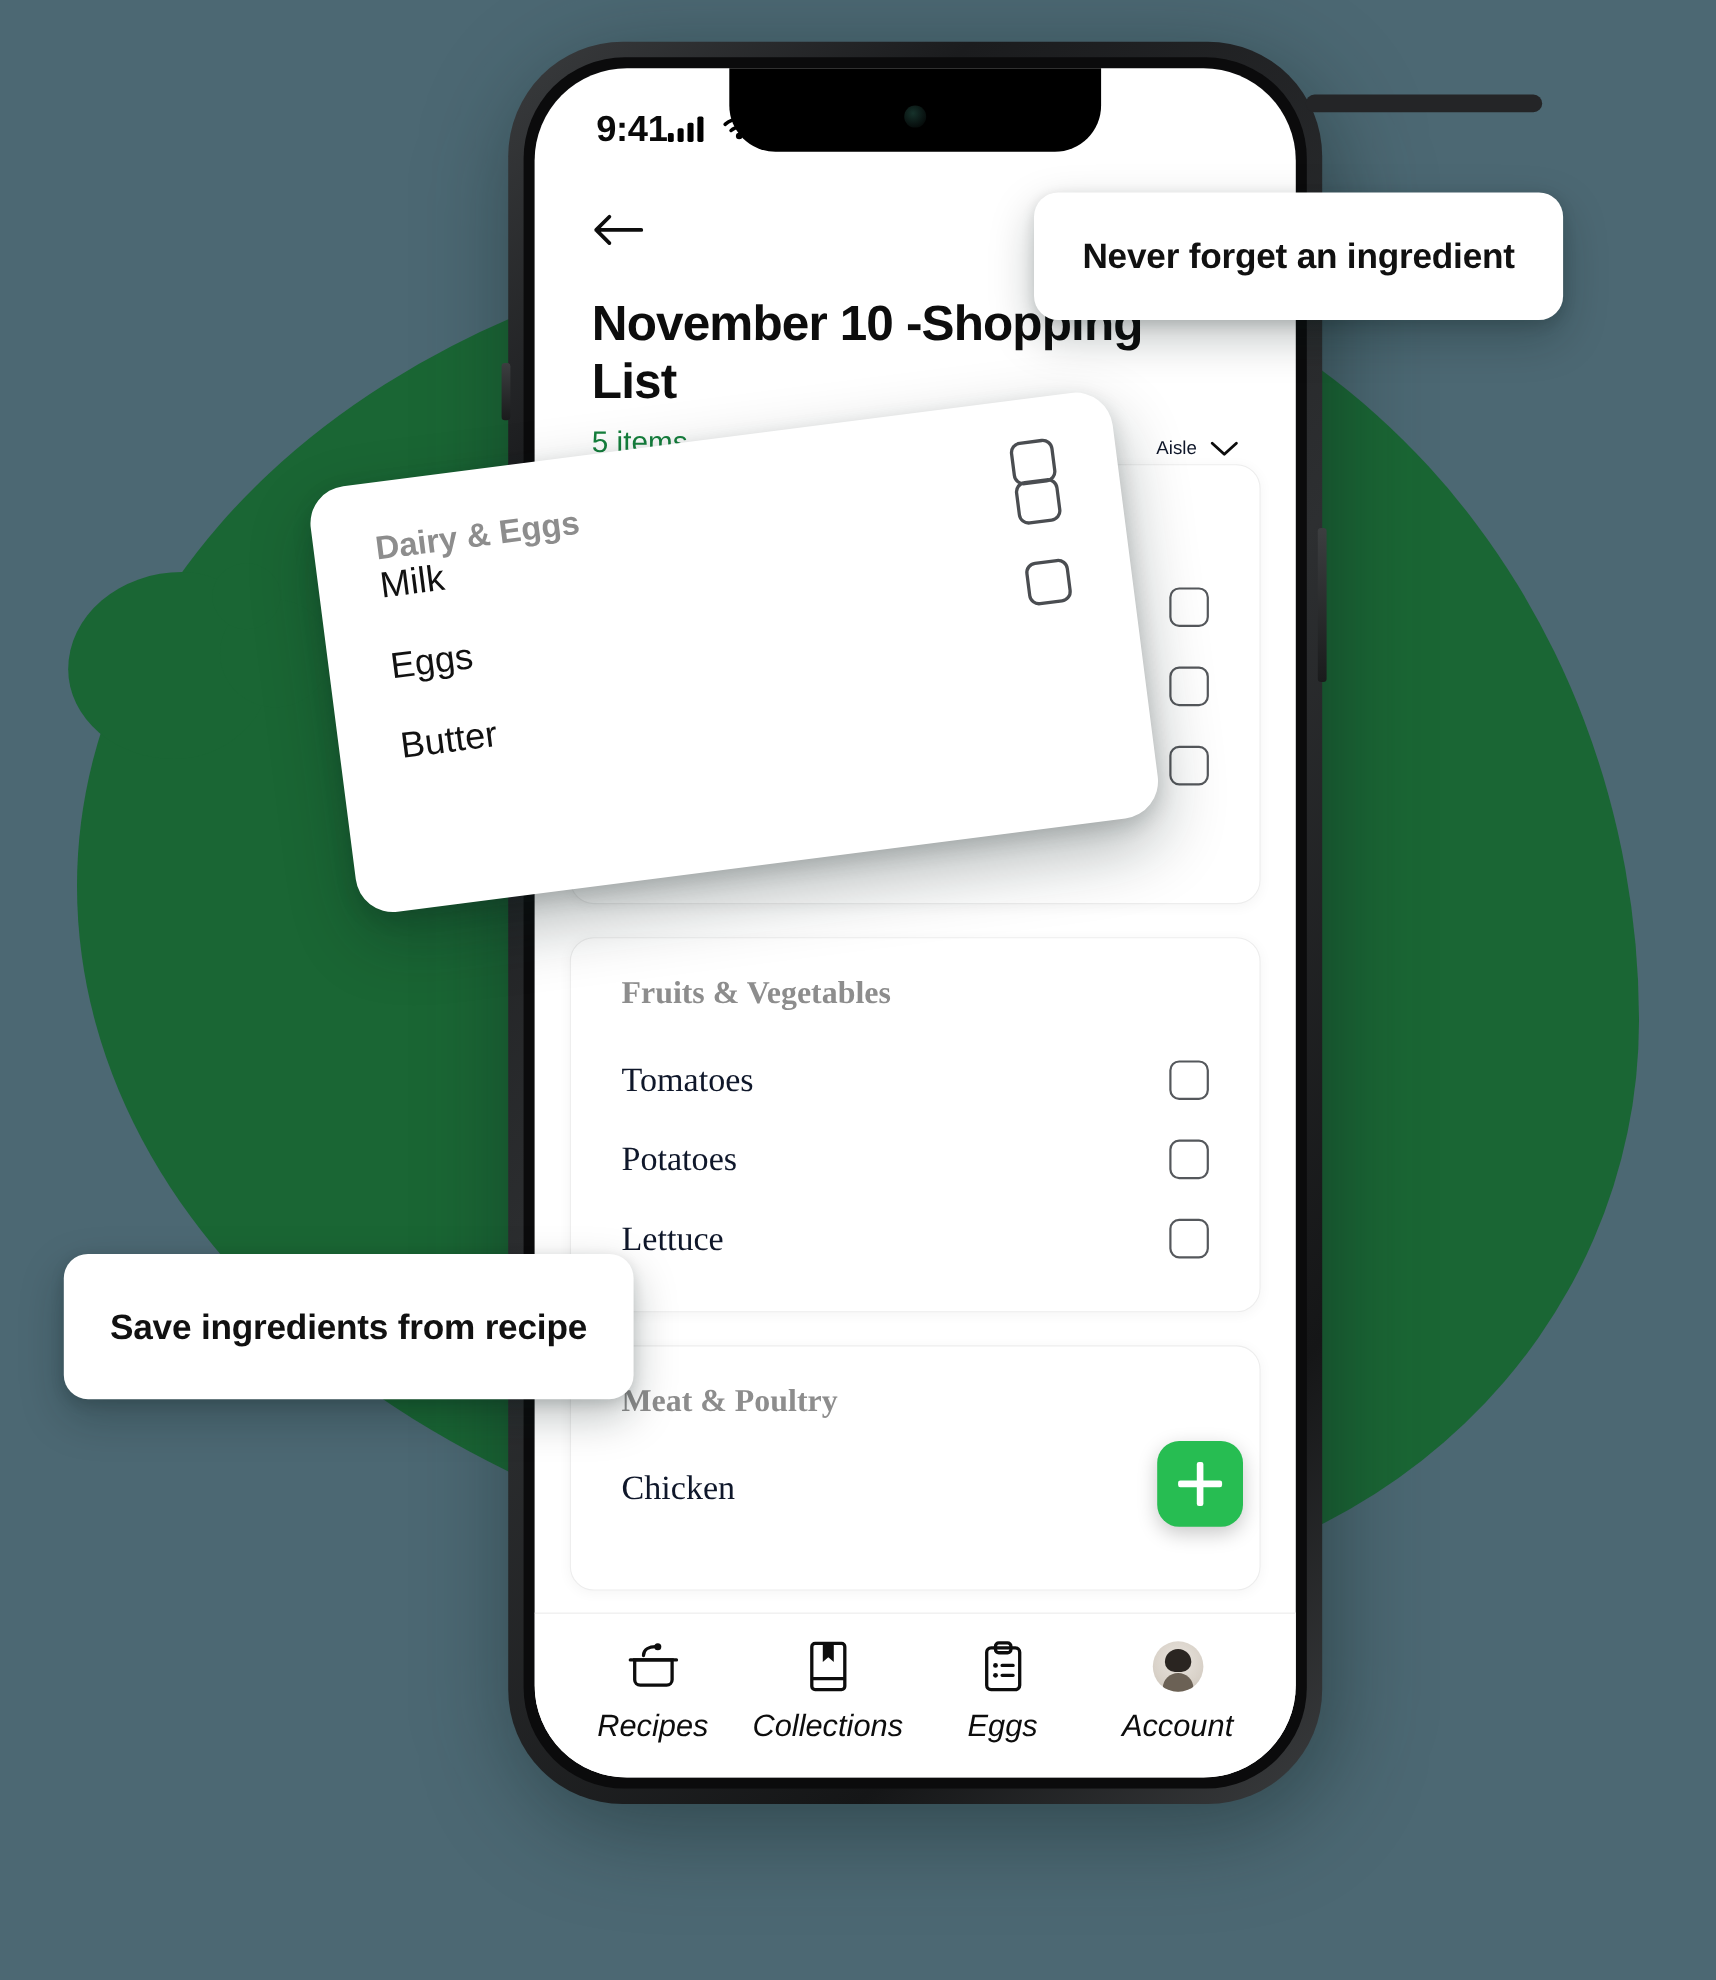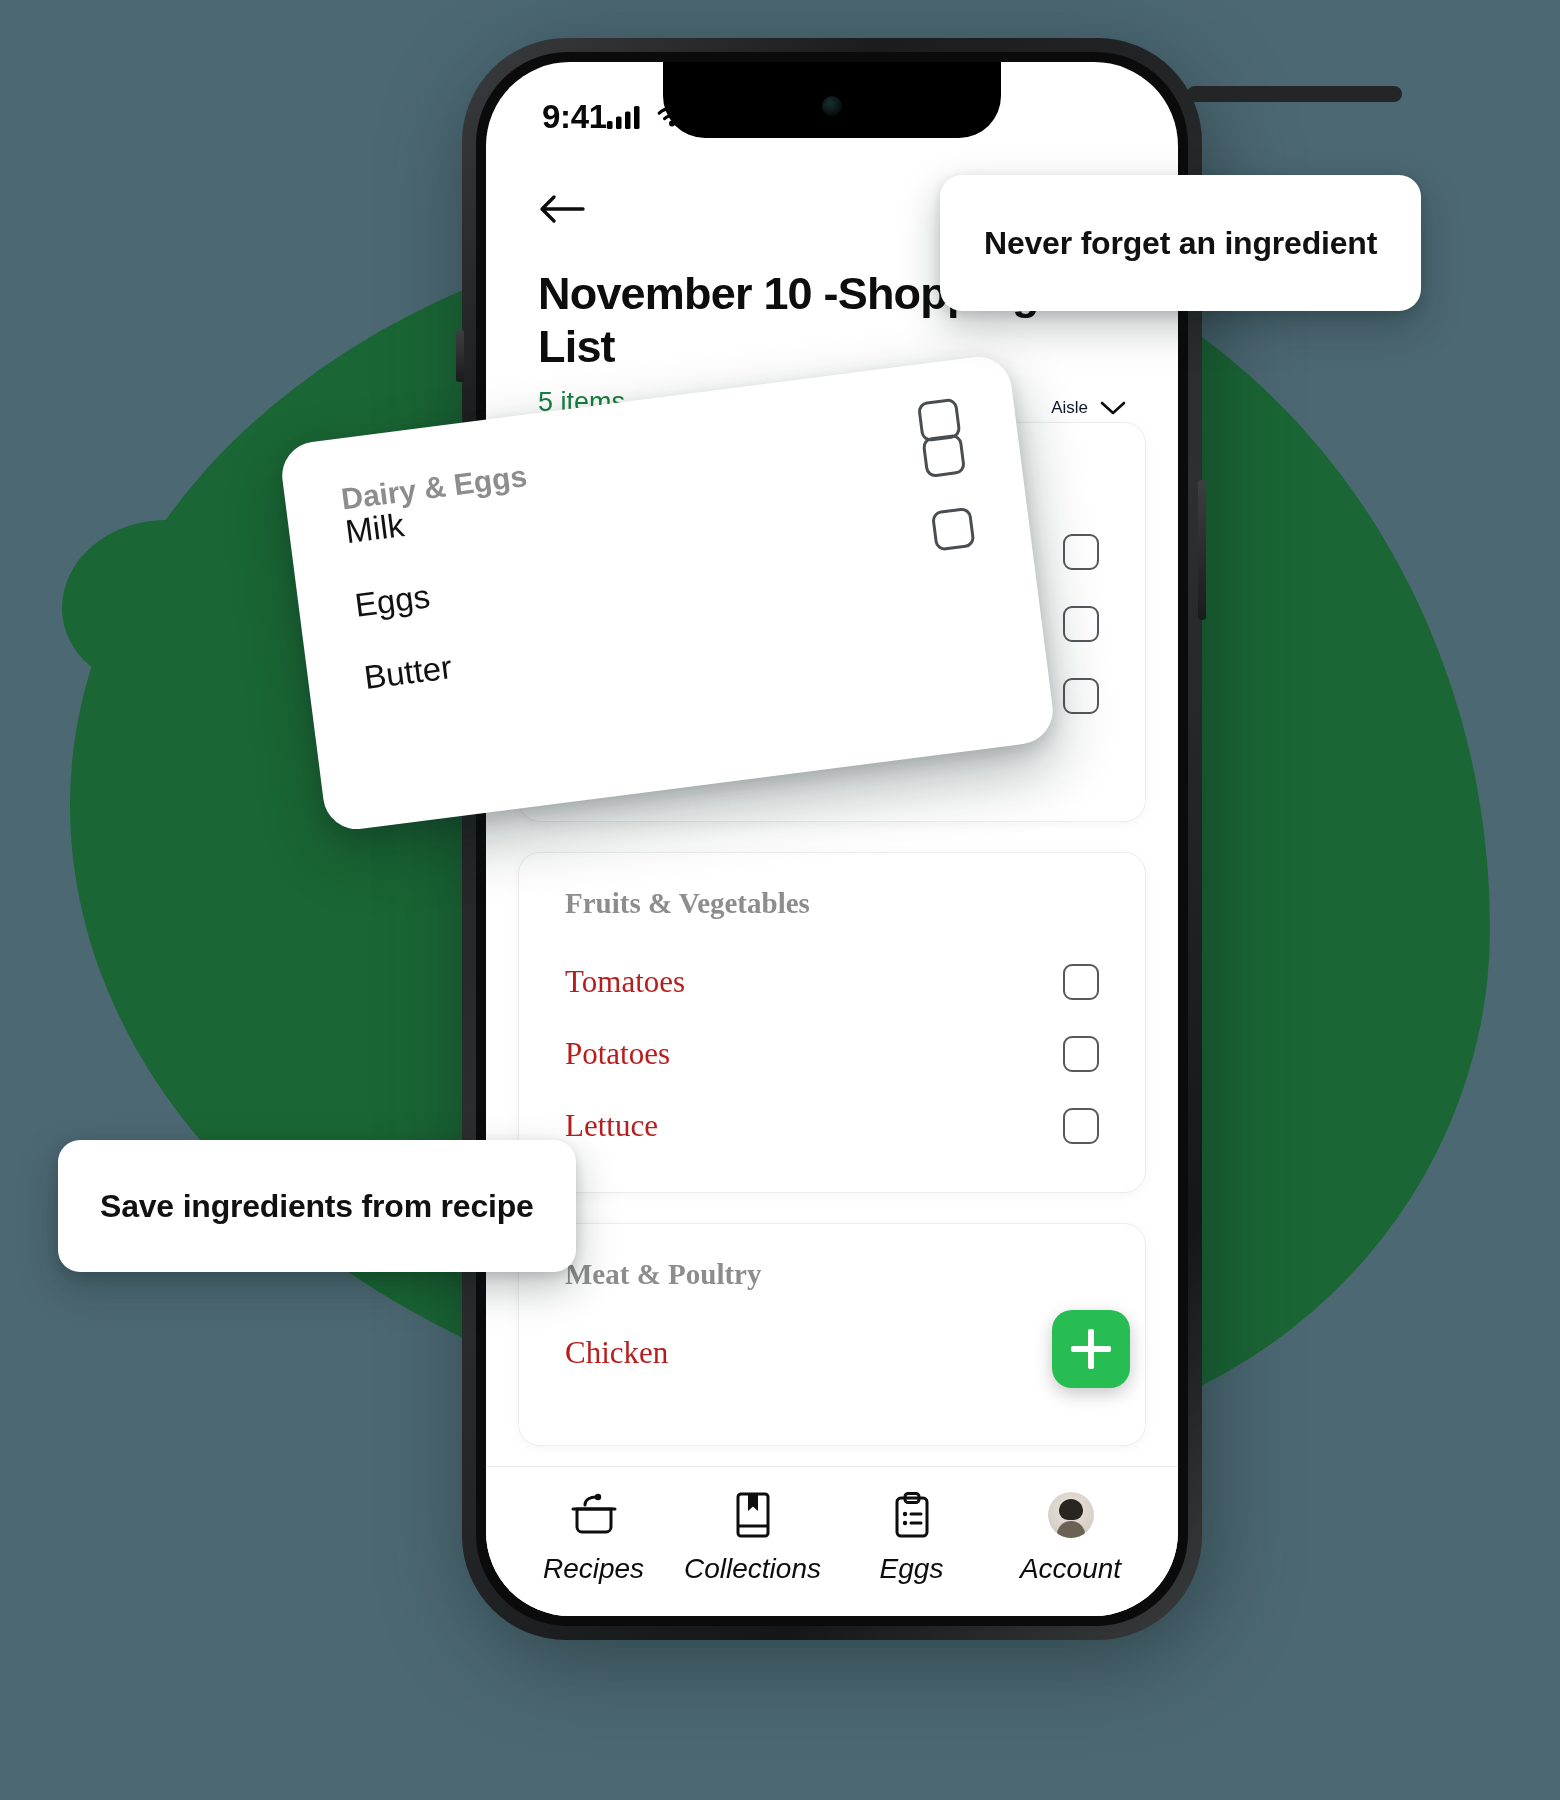--- a/index.html
+++ b/index.html
@@ -102,21 +102,21 @@
   .section-card{
     background:#fff;border:1px solid #ededed;border-radius:22px;
     box-shadow:0 2px 12px rgba(0,0,0,.045);
     padding:34px 46px 30px 46px;margin-bottom:30px;box-sizing:border-box;
   }
   .section-head{font-size:29px;font-weight:600;color:#8d8d8d;margin-bottom:26px;}
   .row{
     display:flex;align-items:center;justify-content:space-between;
     height:72px;
   }
-  .row-label{font-size:31px;color:#b91c1c;text-align:right;}
+  .row-label{font-size:31px;color:#0f172a;text-align:right;}
   .cbox{
     width:36px;height:36px;border:2.6px solid #55585c;border-radius:9px;
     box-sizing:border-box;background:#fff;cursor:pointer;flex:none;
   }
 
   .sec-dairy{height:400px;}
   .sec-meat{padding-bottom:56px;}
 
   
   .fab{
@@ -168,21 +168,21 @@
   .fc-box{width:40px;height:40px;border:3px solid #4a4d51;border-radius:10px;box-sizing:border-box;flex:none;}
   .fc-row.r0{margin-top:-4px;}
 
   
   .callout{
     position:absolute;background:#fff;border-radius:22px;
     box-shadow:0 16px 40px rgba(8,22,22,.26),0 4px 12px rgba(8,22,22,.14);
     display:flex;align-items:center;z-index:50;
   }
   .callout span{font-size:32px;font-weight:700;color:#111;letter-spacing:-.2px;}
-  .callout-top{left:940px;top:175px;height:104px;padding:16px 44px;}
+  .callout-top{left:940px;top:175px;height:116px;padding:0 44px;}
   .callout-left{left:58px;top:1140px;height:132px;padding:0 42px;}
 </style>
 </head>
 <body>
 
 <div class="blob-layer">
   <div class="blob-main"></div>
   <div class="blob-big"></div>
   <div class="blob-mid"></div>
   <div class="blob-small"></div>

